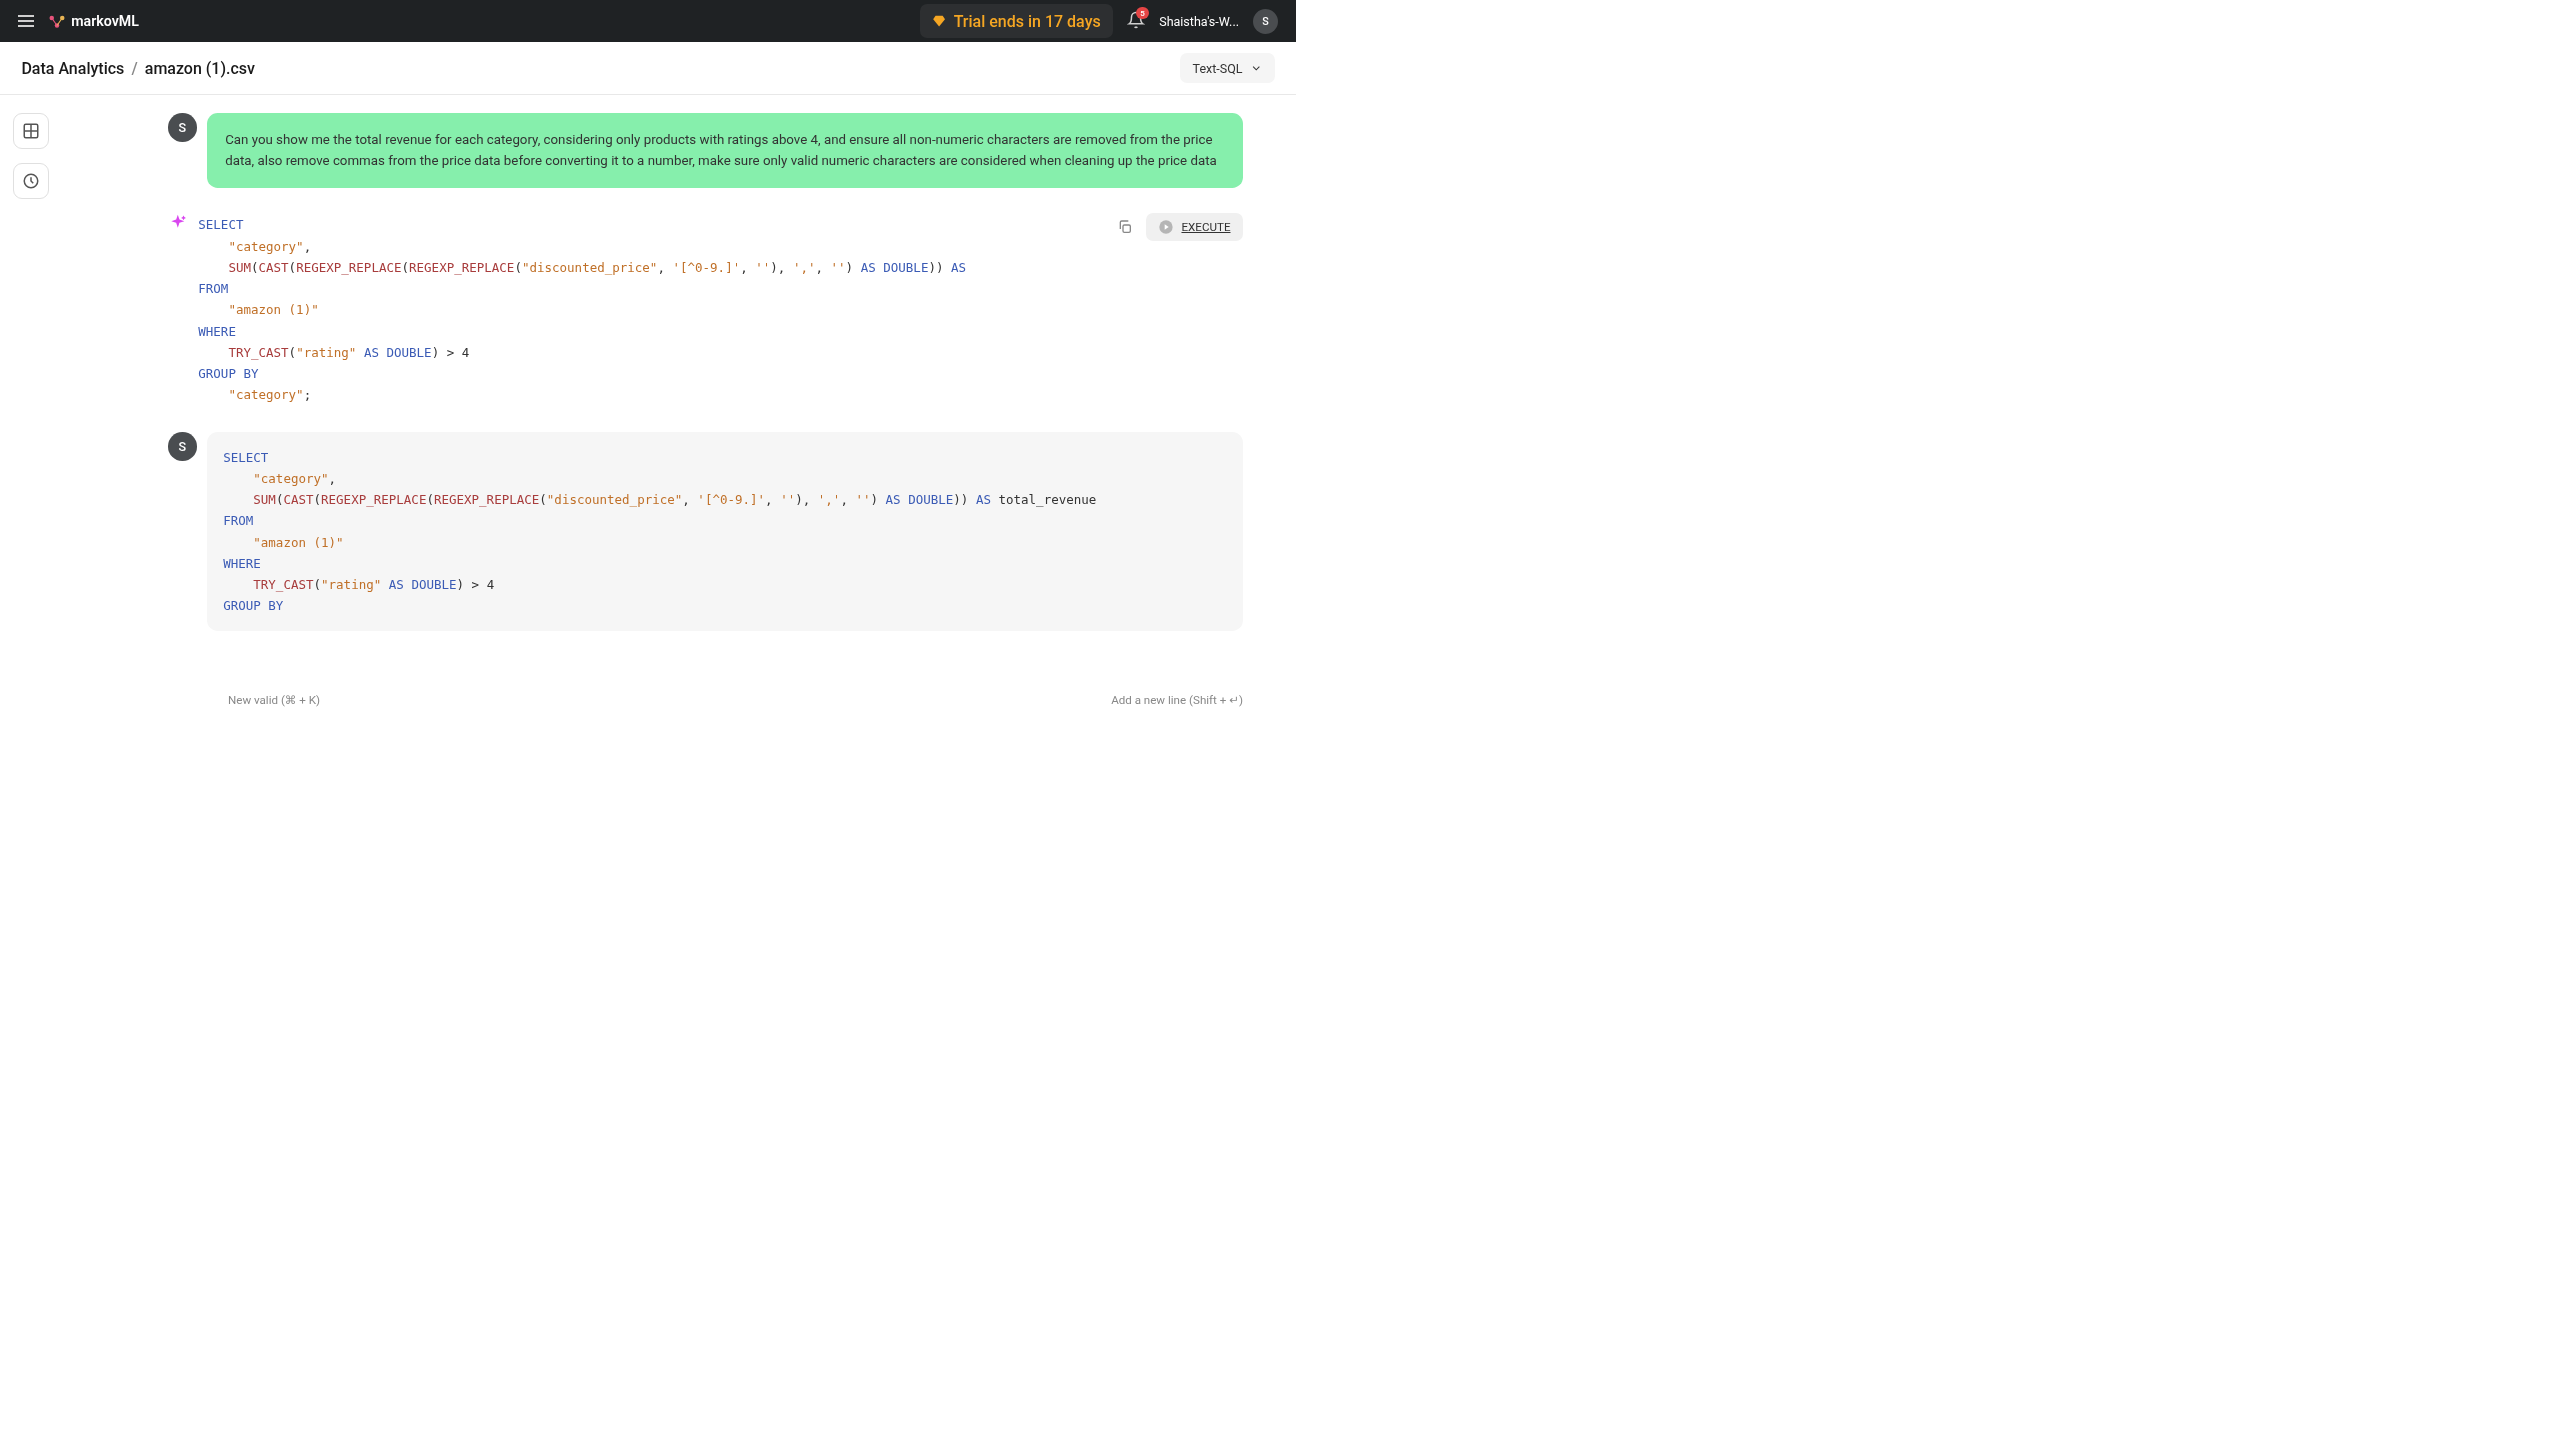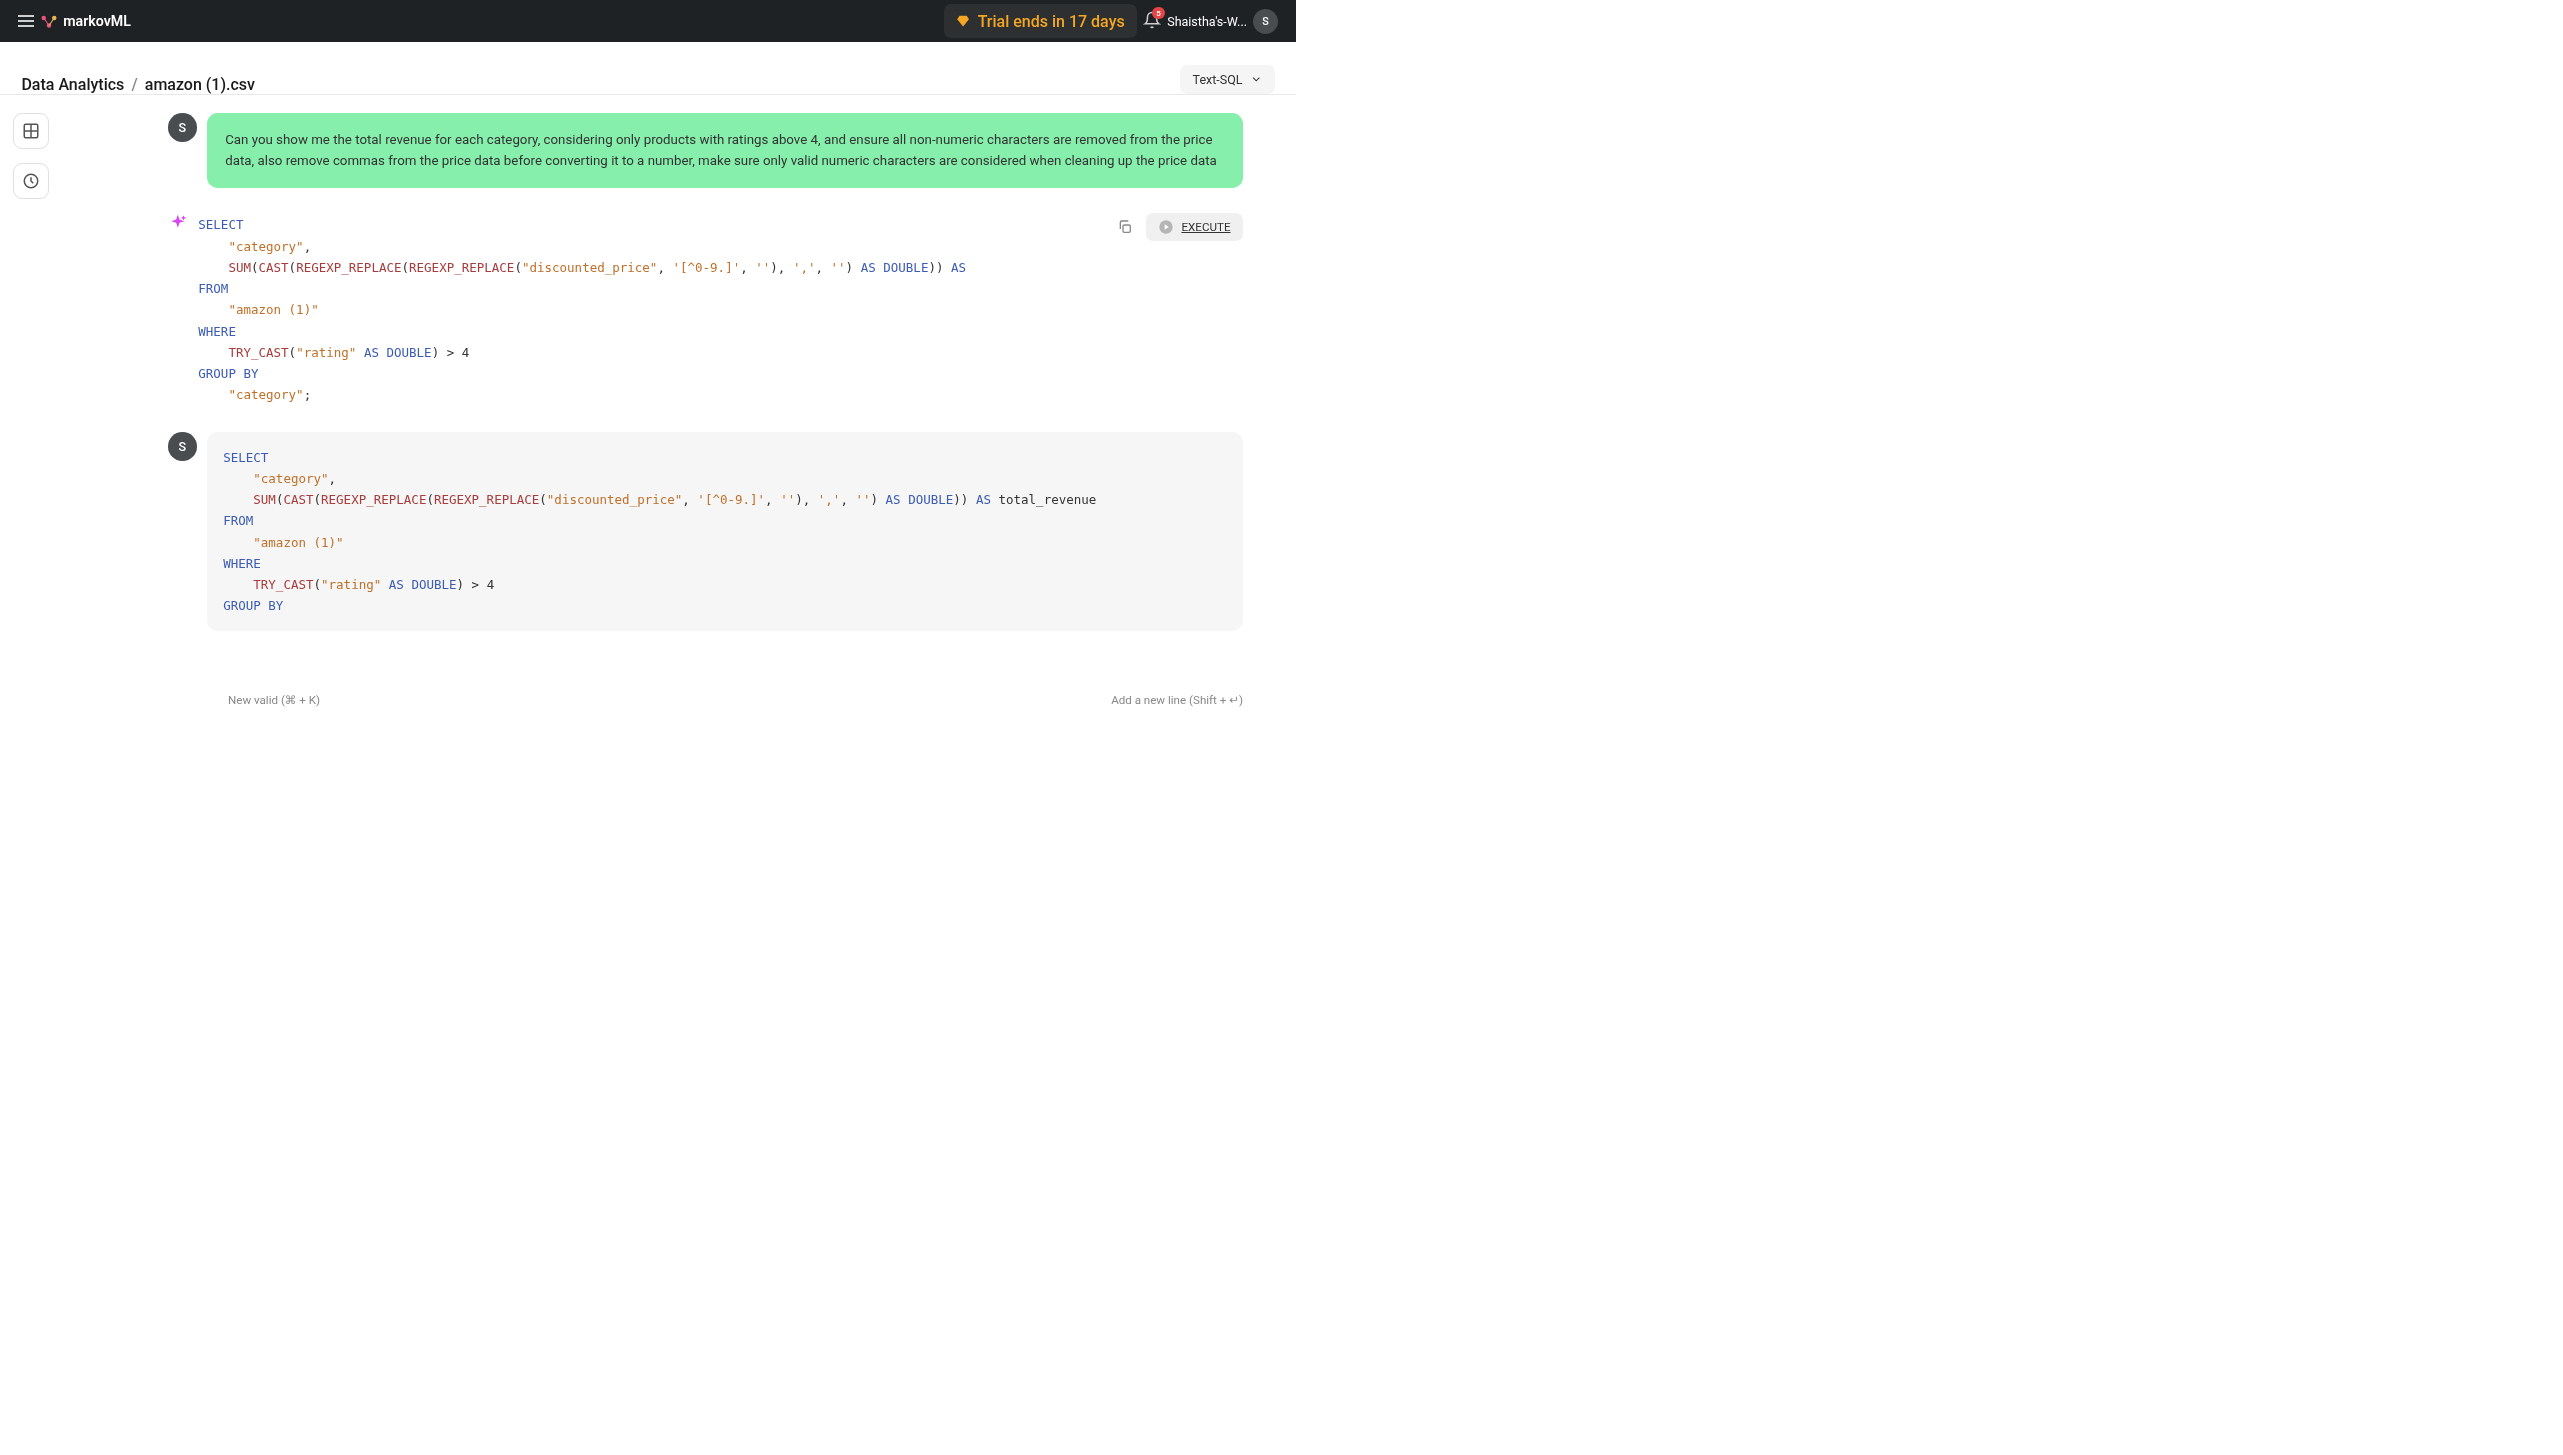--- a/index.html
+++ b/index.html
@@ -15,21 +15,21 @@
   height: 728px;
   overflow: hidden;
   position: relative;
 }
 .top-bar {
   height: 42px;
   background: #1f2224;
   display: flex;
   align-items: center;
   padding: 0 18px;
-  gap: 6px;
+  gap: 14px;
 }
 .hamburger {
   color: #ffffff;
   cursor: pointer;
   display: flex;
   flex-direction: column;
   gap: 3.6px;
 }
 .hamburger span {
   width: 16px;
@@ -106,21 +106,21 @@
   align-items: center;
   justify-content: center;
   color: #ffffff;
   font-size: 10.7px;
   font-weight: 500;
 }
 .sub-bar {
   height: 53px;
   border-bottom: 0.9px solid #e8e8e8;
   display: flex;
-  align-items: flex-end;
+  align-items: center;
   padding: 0 21.4px;
   gap: 15px;
 }
 .breadcrumb {
   display: flex;
   align-items: center;
   gap: 7.1px;
   font-size: 16px;
   color: #1a1a1a;
   font-weight: 500;

